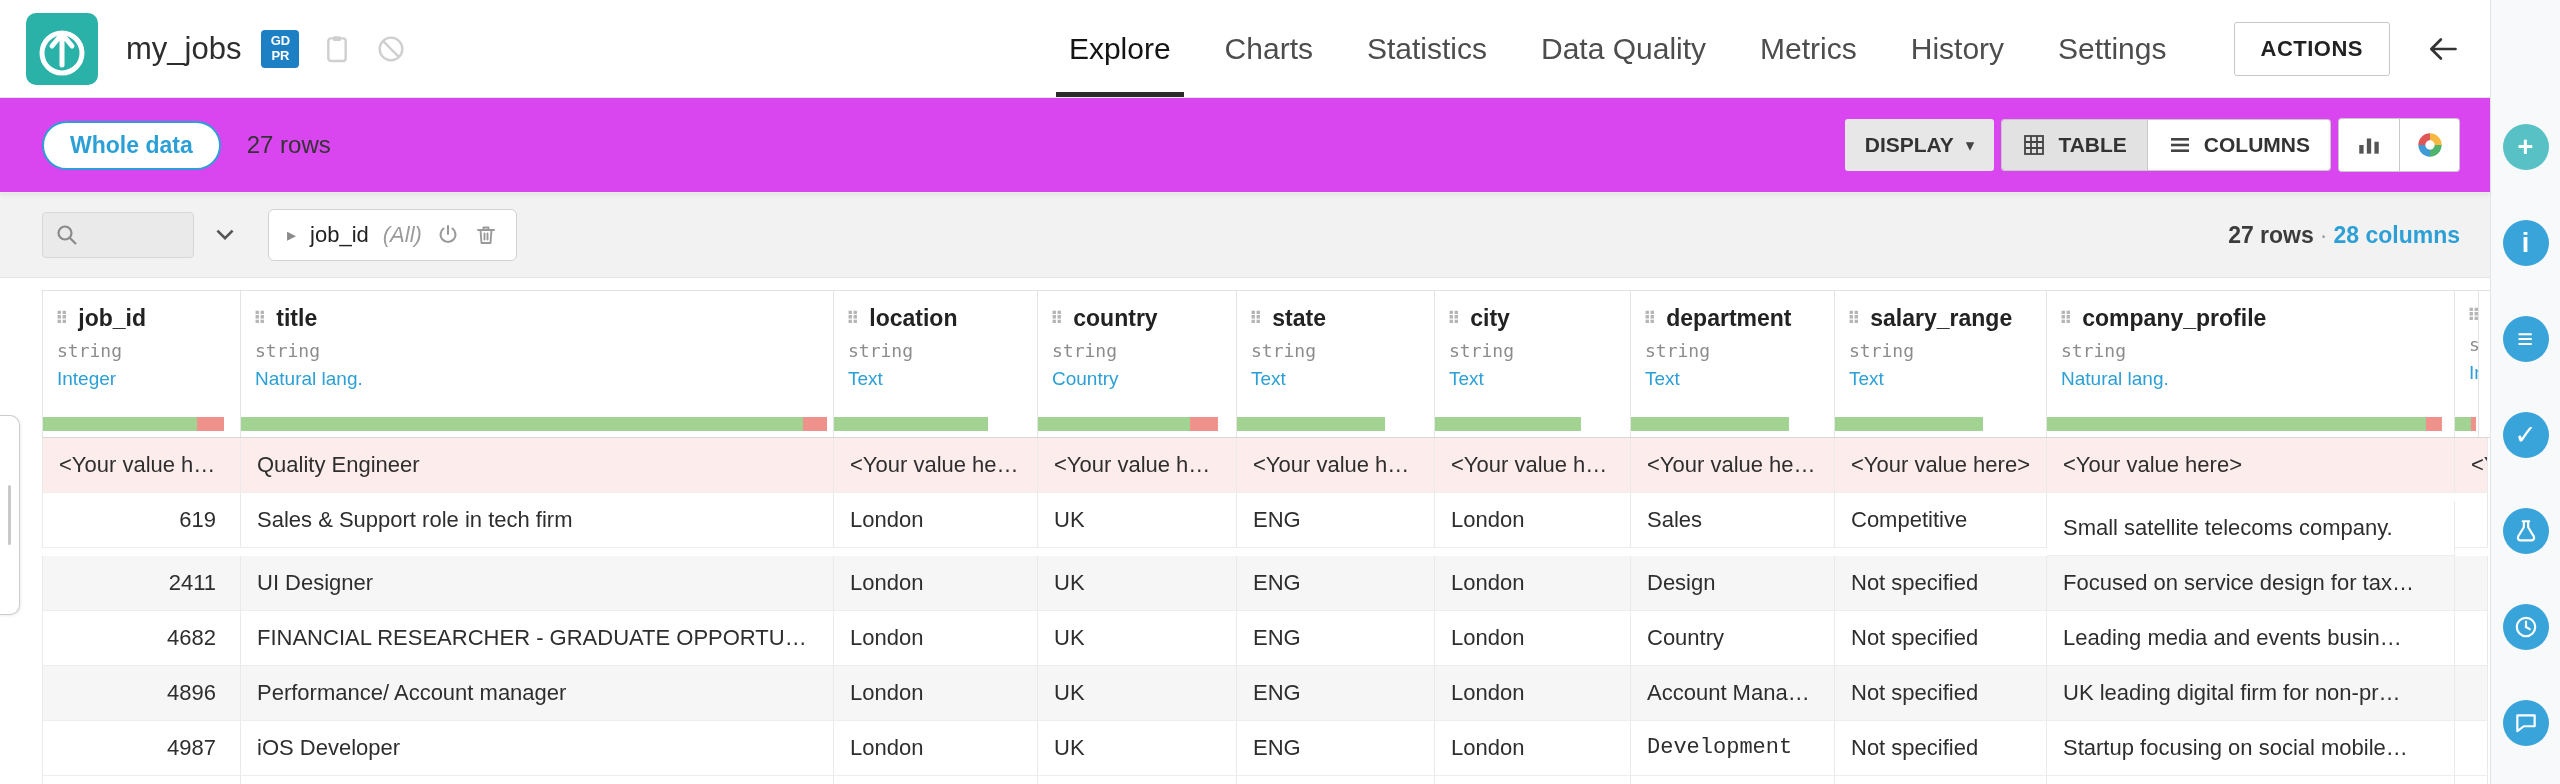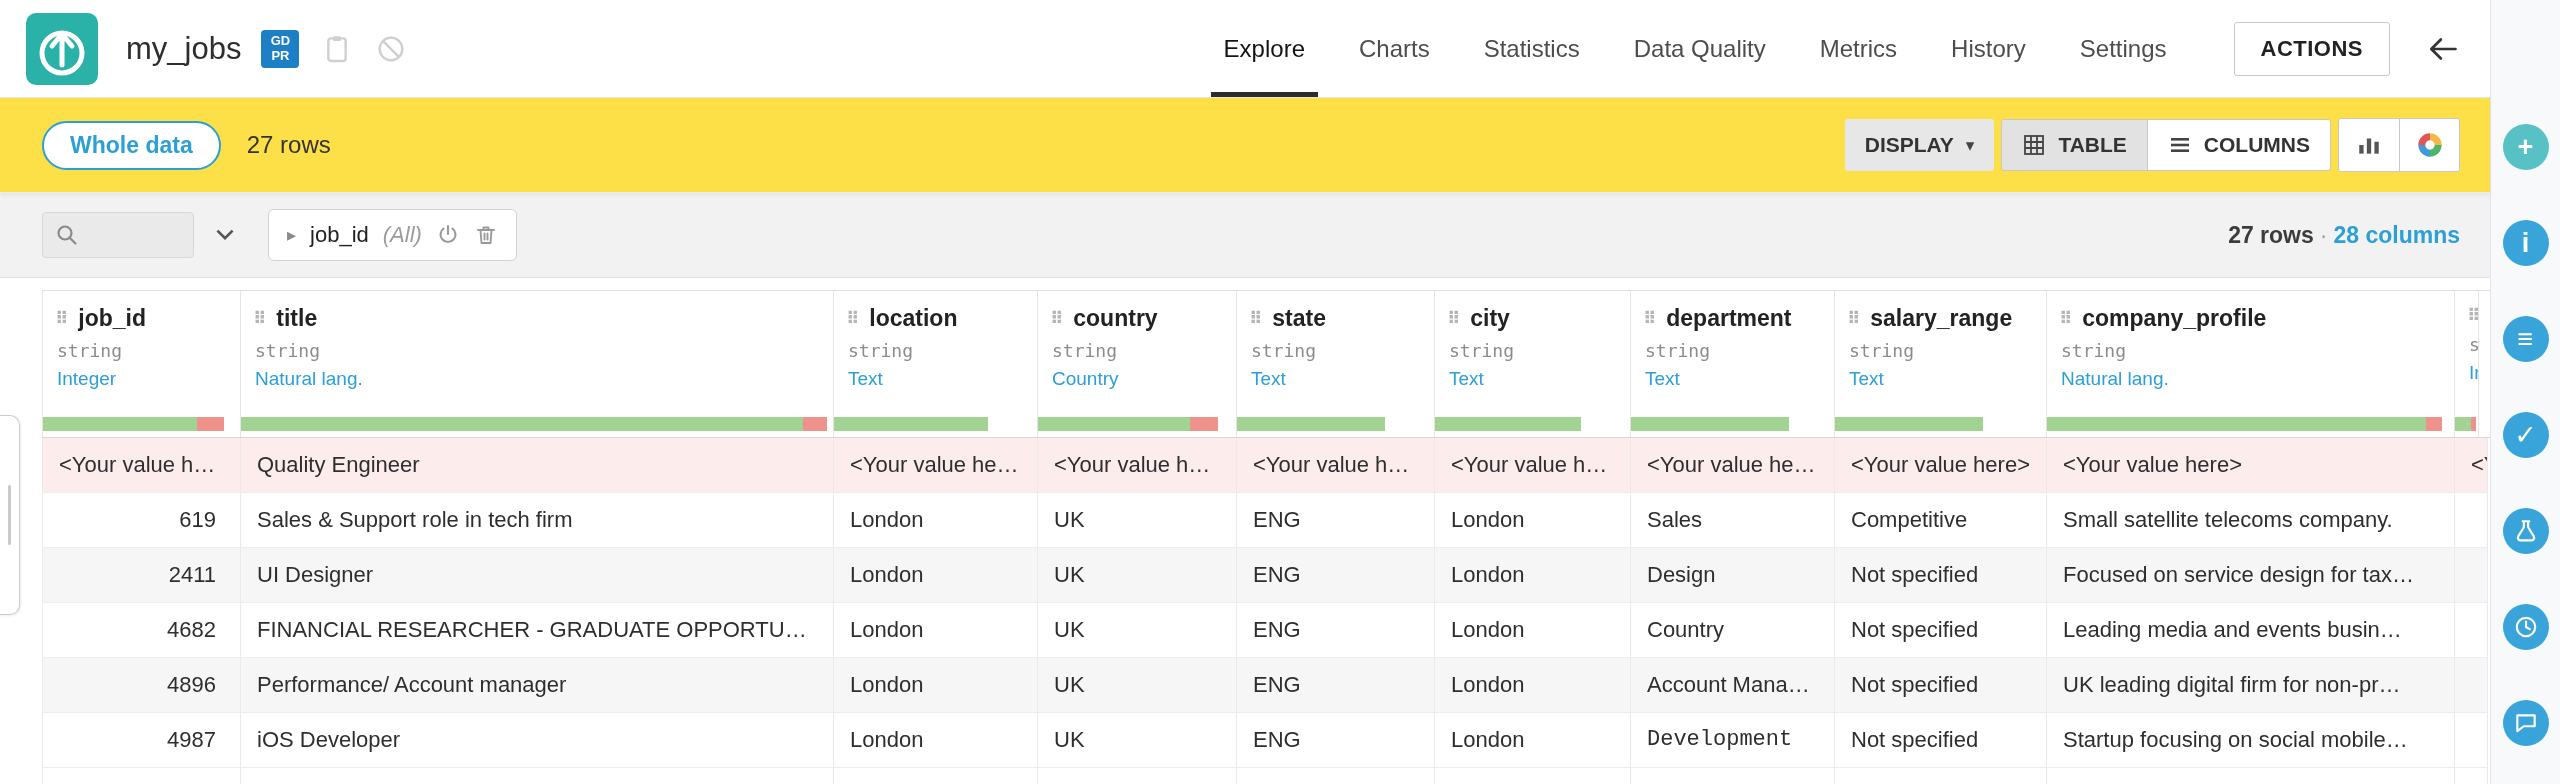--- a/index.html
+++ b/index.html
@@ -12,33 +12,33 @@
 .topbar{height:98px;flex:0 0 98px;display:flex;align-items:center;
   padding:0 30px 0 26px;border-bottom:1px solid #e5e5e5;background:#fff}
 .logo{width:72px;height:72px;border-radius:10px;background:var(--brand,#2bb2a8);
   display:flex;align-items:center;justify-content:center;cursor:pointer;flex:none}
 .dataset-title{font-size:31px;margin-left:28px;font-weight:normal;color:#2d2d2d;white-space:nowrap}
 .gdpr{margin-left:20px;width:38px;height:38px;border-radius:4px;background:var(--badge,#1d80c4);
   color:#fff;font-size:13px;font-weight:bold;display:flex;align-items:center;justify-content:center;
   text-align:center;line-height:1.15;word-break:break-all;padding:2px 7px;flex:none}
 .hdr-icon{margin-left:22px;color:#cfcfcf;display:flex;flex:none}
 .nav-tabs{margin-left:auto;display:flex;height:100%}
-.tab{position:relative;display:flex;align-items:center;padding:8px 27px;font-size:24px;
+.tab{position:relative;display:flex;align-items:center;padding:8px 27px;font-size:30px;
   color:#4d4d4d;cursor:pointer;white-space:nowrap}
 .tab.active{color:#141414}
 .tab.active::after{content:"";position:absolute;left:14px;right:14px;bottom:0;height:5px;
   background:var(--tab-active,#2b2b2b)}
 .actions-btn{margin-left:40px;border:1px solid #c8c8c8;border-radius:3px;background:#fff;
   font-size:22px;font-weight:bold;letter-spacing:.5px;padding:13px 26px;color:#222;
   font-family:inherit;cursor:pointer;flex:none}
 .back-arrow{margin-left:34px;display:flex;cursor:pointer;flex:none}
 
 
 .toolbar{height:95px;flex:0 0 95px;display:flex;align-items:center;padding:0 30px 0 42px;
-  background:#fde047;border-bottom:1px solid #ececec;box-shadow:0 3px 4px rgba(0,0,0,.05);
+  background:#d946ef;border-bottom:1px solid #ececec;box-shadow:0 3px 4px rgba(0,0,0,.05);
   position:relative;z-index:3}
 .pill{border:2px solid var(--accent,#2b9fd6);color:var(--accent,#2b9fd6);font-size:23px;
   font-weight:bold;border-radius:26px;padding:9px 26px;background:#fff;font-family:inherit;cursor:pointer}
 .rowcount{margin-left:26px;font-size:24px;color:#333}
 .tb-right{margin-left:auto;display:flex;align-items:center;gap:7px}
 .btn{display:flex;align-items:center;gap:12px;font-size:21px;font-weight:bold;color:#333;
   font-family:inherit;border:none;background:#fff;cursor:pointer}
 .display-btn{background:#e7e7e7;border-radius:3px;padding:14px 20px}
 .caret-down{font-size:17px;color:#444}
 .btn-group{display:flex;border:1px solid #c8c8c8;border-radius:3px;overflow:hidden}
@@ -360,21 +360,21 @@
           </div>
           <div class="tr">
             <div class="td num" style="width: 199px;">619</div>
             <div class="td" style="width: 593px;">Sales &amp; Support role in tech firm</div>
             <div class="td" style="width: 204px;">London</div>
             <div class="td" style="width: 199px;">UK</div>
             <div class="td" style="width: 198px;">ENG</div>
             <div class="td" style="width: 196px;">London</div>
             <div class="td" style="width: 204px;">Sales</div>
             <div class="td" style="width: 212px;">Competitive</div>
-            <div class="td" style="width: 408px;">Small satellite telecoms company.</div>
+            <div class="td" style="width: 408px; margin-top: 8px;">Small satellite telecoms company.</div>
             <div class="td" style="width: 24px;"></div>
           </div>
           <div class="tr alt">
             <div class="td num" style="width: 199px;">2411</div>
             <div class="td" style="width: 593px;">UI Designer</div>
             <div class="td" style="width: 204px;">London</div>
             <div class="td" style="width: 199px;">UK</div>
             <div class="td" style="width: 198px;">ENG</div>
             <div class="td" style="width: 196px;">London</div>
             <div class="td" style="width: 204px;">Design</div>

